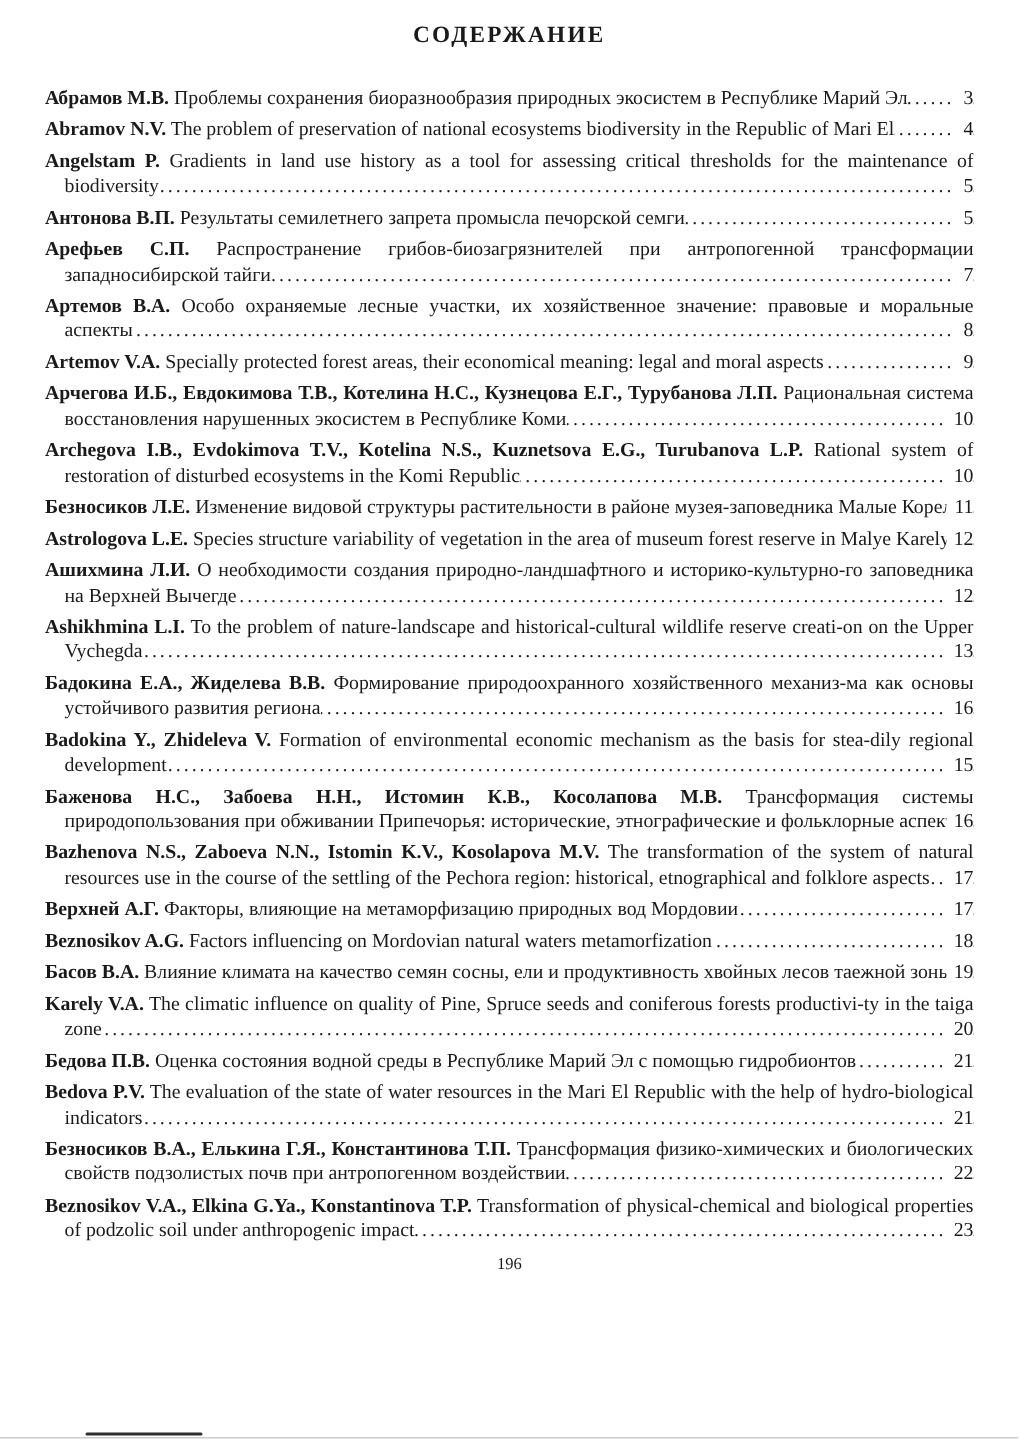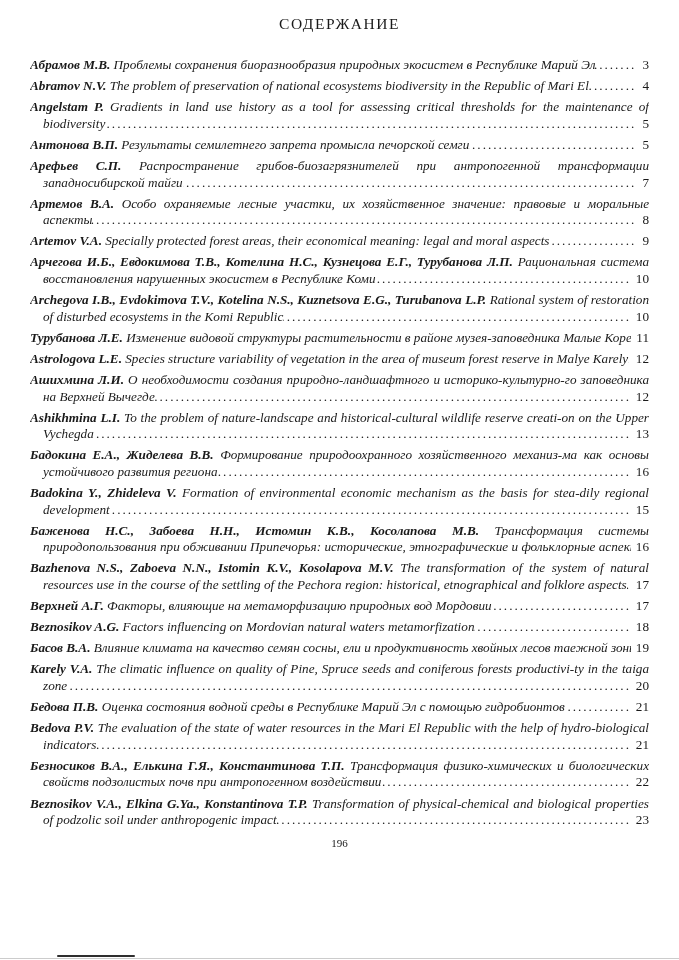--- a/index.html
+++ b/index.html
@@ -15,21 +15,21 @@
     color:var(--ink);
     font-family:"Liberation Serif","DejaVu Serif",serif;
     font-size:13.2px;
     position:relative;
     overflow:hidden;
   }
   .sheet{ padding:15px 30px 0 30px; }
 
   .doc-title{
     font-size:15.5px;
-    font-weight:normal;
+    font-weight:bold;
     text-align:center;
     letter-spacing:1.5px;
     margin:0 0 24px 0;
   }
 
   ol.toc{ list-style:none; margin:0; padding:0; }
 
   .entry{
     position:relative;
     margin:0 0 4.5px 0;
@@ -52,21 +52,20 @@
     z-index:0;
   }
   .leader::before{
     content:"..........................................................................................................................................................................................";
   }
   
   .etext{
     position:relative;
     z-index:1;
     background:var(--paper);
-    font-style:italic;
   }
   .authors{ font-weight:bold; }
   .pagenum{
     position:absolute;
     right:0; bottom:0;
     z-index:2;
     background:var(--paper);
     padding-left:5px;
     line-height:16.6px;
     text-indent:0;
@@ -149,21 +148,21 @@
   </li>
 
   <li class="entry">
     <span class="leader"></span>
     <span class="etext"><b class="authors">Archegova I.B., Evdokimova T.V., Kotelina N.S., Kuznetsova E.G., Turubanova L.P.</b> <span class="etitle">Rational system of restoration of disturbed ecosystems in the Komi Republic</span></span>
     <span class="pagenum">10</span>
   </li>
 
   <li class="entry">
     <span class="leader"></span>
-    <span class="etext"><b class="authors">Турубанова Л.Е.</b> <span class="etitle">Изменение видовой структуры растительности в районе музея-заповедника Малые Корелы</span></span>
+    <span class="etext"><b class="authors">Безносиков Л.Е.</b> <span class="etitle">Изменение видовой структуры растительности в районе музея-заповедника Малые Корелы</span></span>
     <span class="pagenum">11</span>
   </li>
 
   <li class="entry">
     <span class="leader"></span>
     <span class="etext"><b class="authors">Astrologova L.E.</b> <span class="etitle">Species structure variability of vegetation in the area of museum forest reserve in Malye Karely</span></span>
     <span class="pagenum">12</span>
   </li>
 
   <li class="entry">

